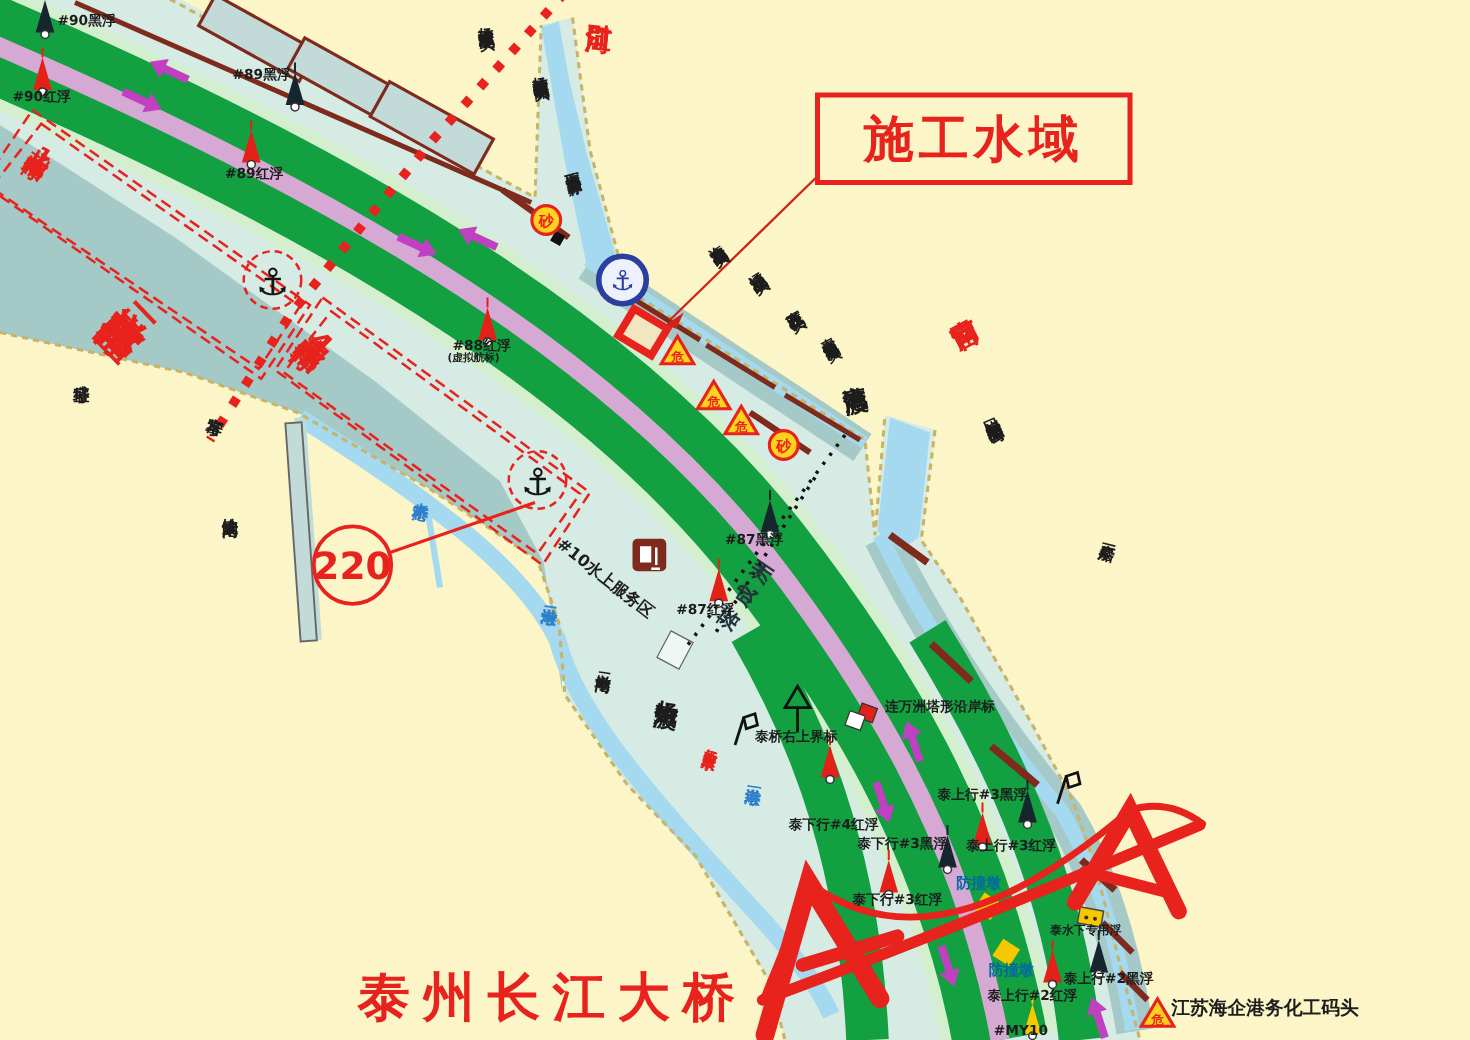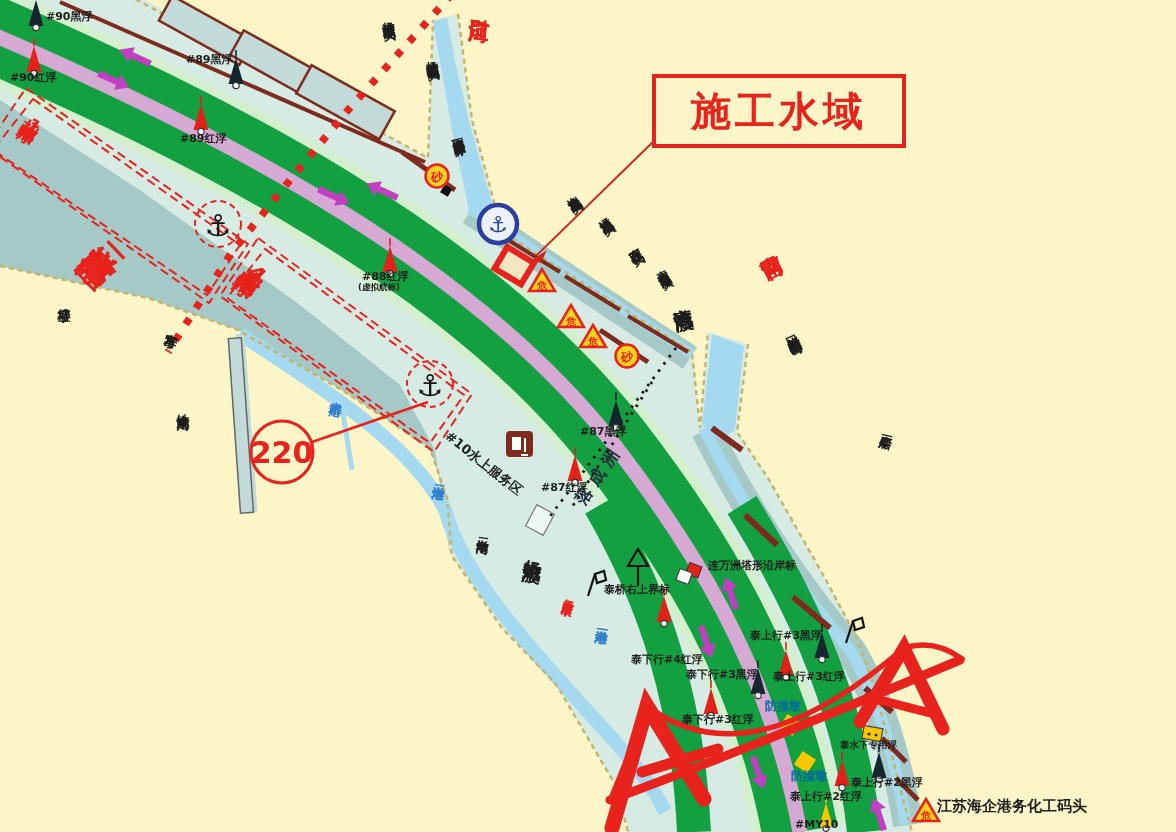--- a/index.html
+++ b/index.html
@@ -280,20 +280,21 @@
   </g>
 </svg>
 
 <div id="labels">
 
   <div class="lbl v red" style="left:36px;top:104px;font-size:19px;transform:rotate(35deg);letter-spacing:2px;">扬州临停1</div>
   <div class="lbl v red" style="left:122px;top:220px;font-size:33px;transform:rotate(46deg);letter-spacing:3px;">二墩港临停区</div>
   <div class="lbl v red" style="left:262px;top:250px;font-size:24px;transform:rotate(44deg);letter-spacing:2px;">泰州临停4</div>
 
   <div class="box-shigong">施工水域</div>
+  <div class="bridge-name">泰州长江大桥</div>
 
   <div class="lbl v red" style="left:470px;top:2px;font-size:21px;transform:rotate(6deg);">引江河口</div>
   <div class="lbl v red" style="left:748px;top:248px;font-size:21px;transform:rotate(-28deg);">南官河口</div>
 
   <div class="lbl v" style="left:381px;top:12px;font-size:12.5px;transform:rotate(-6deg);">扬湾海螺水泥码头</div>
   <div class="lbl v" style="left:424px;top:52px;font-size:12.5px;transform:rotate(-8deg);">扬湾益嘉物流码头</div>
   <div class="lbl v" style="left:448px;top:130px;font-size:12px;transform:rotate(-14deg);">连万洲塔形沿岸标</div>
   <div class="lbl v" style="left:560px;top:192px;font-size:12.5px;transform:rotate(-32deg);">海鑫油品码头</div>
   <div class="lbl v" style="left:592px;top:214px;font-size:12.5px;transform:rotate(-32deg);">通江油品码头</div>
   <div class="lbl v" style="left:622px;top:244px;font-size:12.5px;transform:rotate(-30deg);">东联石化码头</div>

